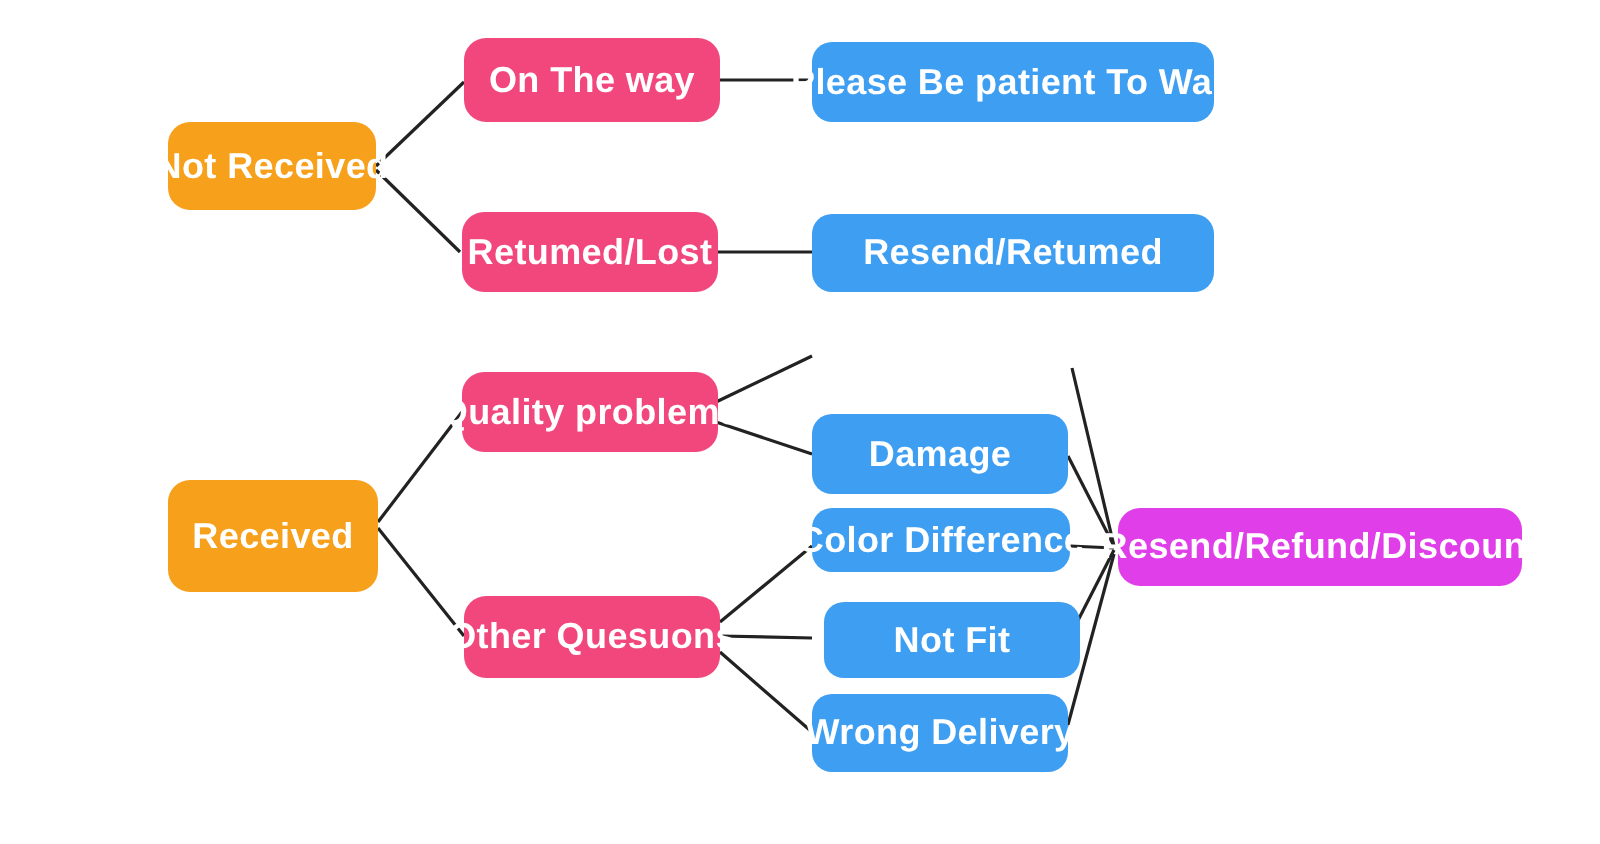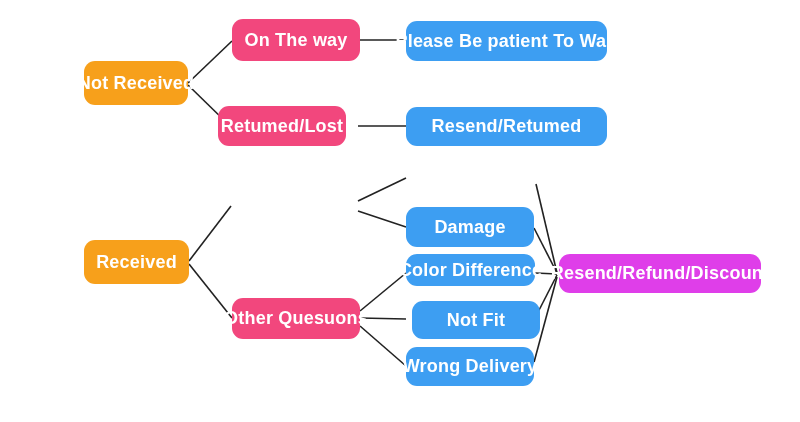--- a/index.html
+++ b/index.html
@@ -13,21 +13,21 @@
   }
   .edges{position:absolute;left:0;top:0;width:800px;height:422px;}
   .edges line{stroke:var(--line);stroke-width:1.6;}
   .node{
     position:absolute;display:flex;align-items:center;justify-content:center;
     color:var(--text);font-weight:700;font-size:18px;white-space:nowrap;
     border-radius:11px;letter-spacing:0.2px;
   }
   .root{background:var(--root);}
   .branch{background:var(--branch);}
-  .leaf{background:var(--leaf);}
+  .leaf{background:var(--leaf);border-radius:10px;}
   .result{background:var(--result);}
 </style>
 </head>
 <body>
 
 <div class="canvas">
 
   <svg class="edges" viewBox="0 0 800 422" xmlns="http://www.w3.org/2000/svg">
     <line x1="188" y1="83" x2="232" y2="41"></line>
     <line x1="188" y1="85" x2="230" y2="126"></line>
@@ -42,26 +42,27 @@
     <line x1="360" y1="326" x2="406" y2="366"></line>
     <line x1="536" y1="184" x2="557" y2="273"></line>
     <line x1="534" y1="228" x2="557" y2="273"></line>
     <line x1="535" y1="273" x2="557" y2="274"></line>
     <line x1="534" y1="320" x2="557" y2="275"></line>
     <line x1="533" y1="366" x2="557" y2="277"></line>
   </svg>
 
   <div class="node root" style="left:84px;top:61px;width:104px;height:44px">Not Received</div>
 
-  <div class="node root" style="left:84px;top:240px;width:105px;height:44px">Received</div>
+  <div class="node root" style="left:84px;top:240px;width:105px;height:56px">Received</div>
 
   <div class="node branch" style="left:232px;top:19px;width:128px;height:42px">On The way</div>
 
-  <div class="node branch" style="left:218px;top:106px;width:128px;height:40px">Retumed/Lost</div>
+  <div class="node branch" style="left:231px;top:106px;width:128px;height:40px">Retumed/Lost</div>
 
+  <div class="node branch" style="left:231px;top:186px;width:128px;height:40px">Quality problems</div>
 
   <div class="node branch" style="left:232px;top:298px;width:128px;height:41px">Other Quesuons</div>
 
   <div class="node leaf" style="left:406px;top:21px;width:201px;height:40px">Please Be patient To Wait</div>
 
   <div class="node leaf" style="left:406px;top:107px;width:201px;height:39px">Resend/Retumed</div>
 
 
   <div class="node leaf" style="left:406px;top:207px;width:128px;height:40px">Damage</div>
 

